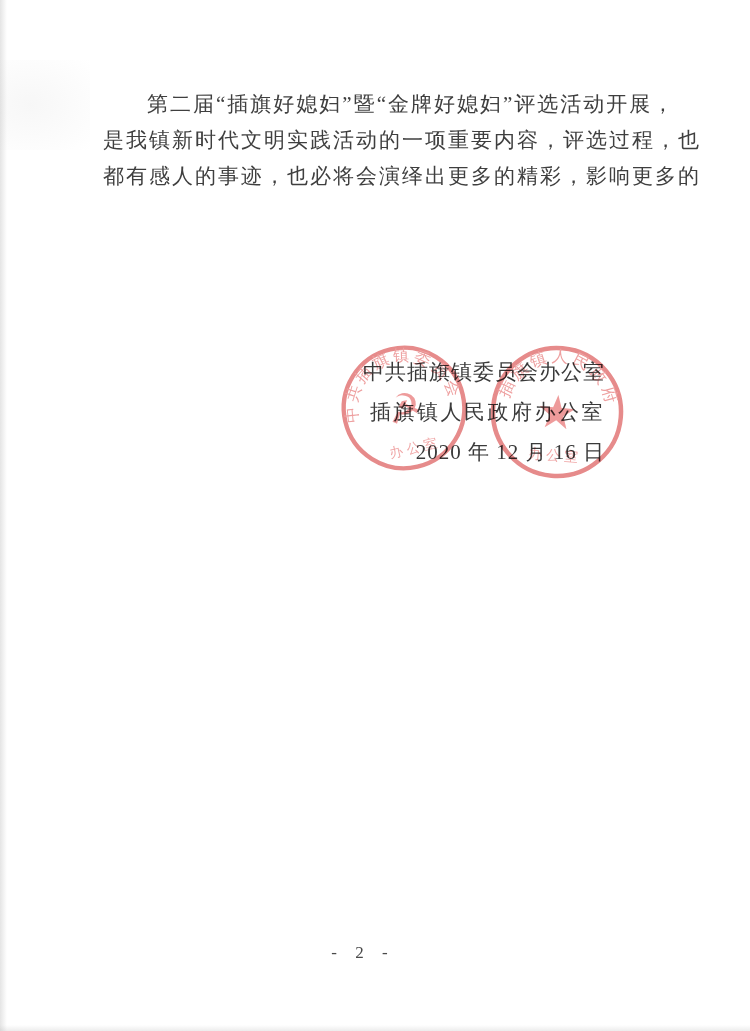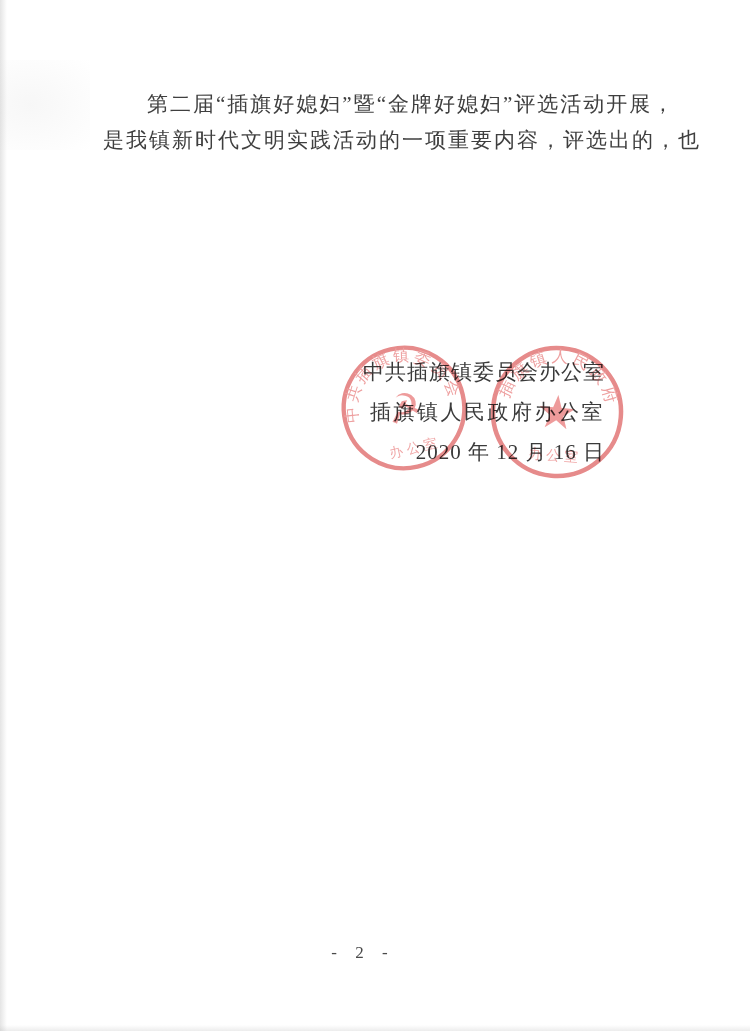--- a/index.html
+++ b/index.html
@@ -91,21 +91,22 @@
 </style>
 </head>
 <body>
 
 <div class="edge-left"></div>
 <div class="edge-bottom"></div>
 <div class="scan-blotch"></div>
 
 <div class="paragraph">
   <div class="para-line indent">第二届“插旗好媳妇”暨“金牌好媳妇”评选活动开展，</div>
-  <div class="para-line">是我镇新时代文明实践活动的一项重要内容，评选出的，也</div>
+  <div class="para-line">是我镇新时代文明实践活动的一项重要内容，评选过程，也</div>
+  <div class="para-line">都有感人的事迹，也必将会演绎出更多的精彩，影响更多的</div>
 </div>
 
 <div class="signature">
   <div class="sig-line sig-org1">中共插旗镇委员会办公室</div>
   <div class="sig-line sig-org2">插旗镇人民政府办公室</div>
   <div class="sig-line sig-date">2020 年 12 月 16 日</div>
 </div>
 
 <svg class="seal seal-left" viewBox="-70 -70 140 140" xmlns="http://www.w3.org/2000/svg">
   <defs>

